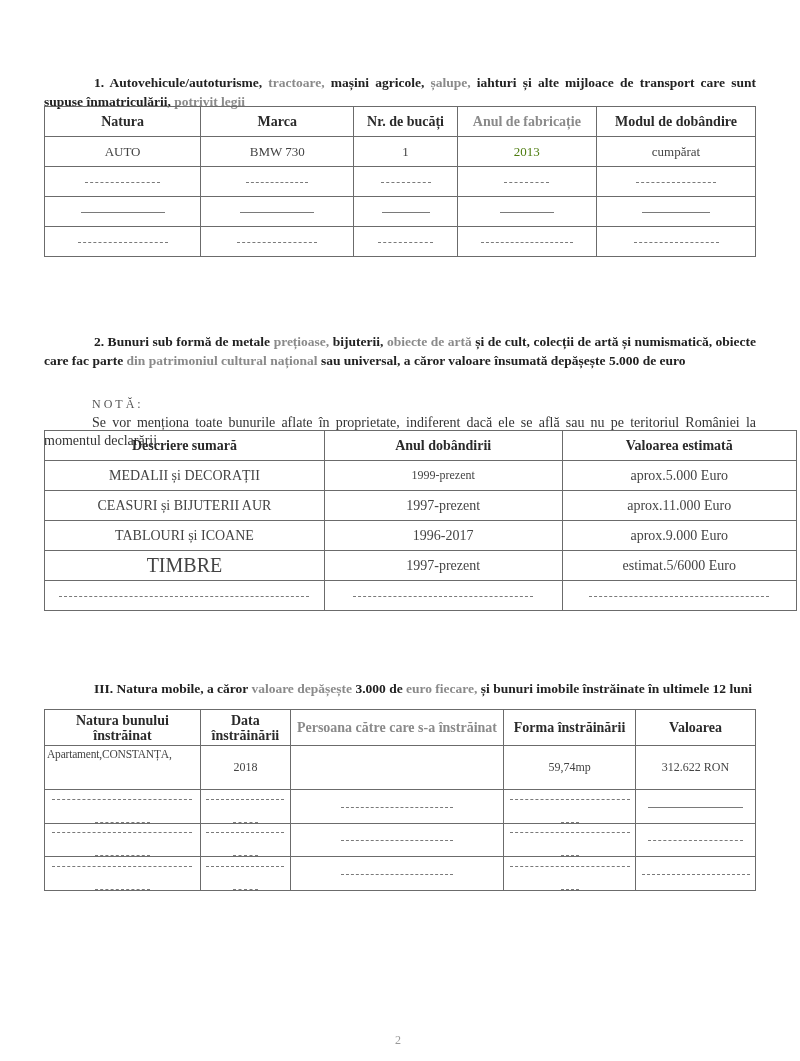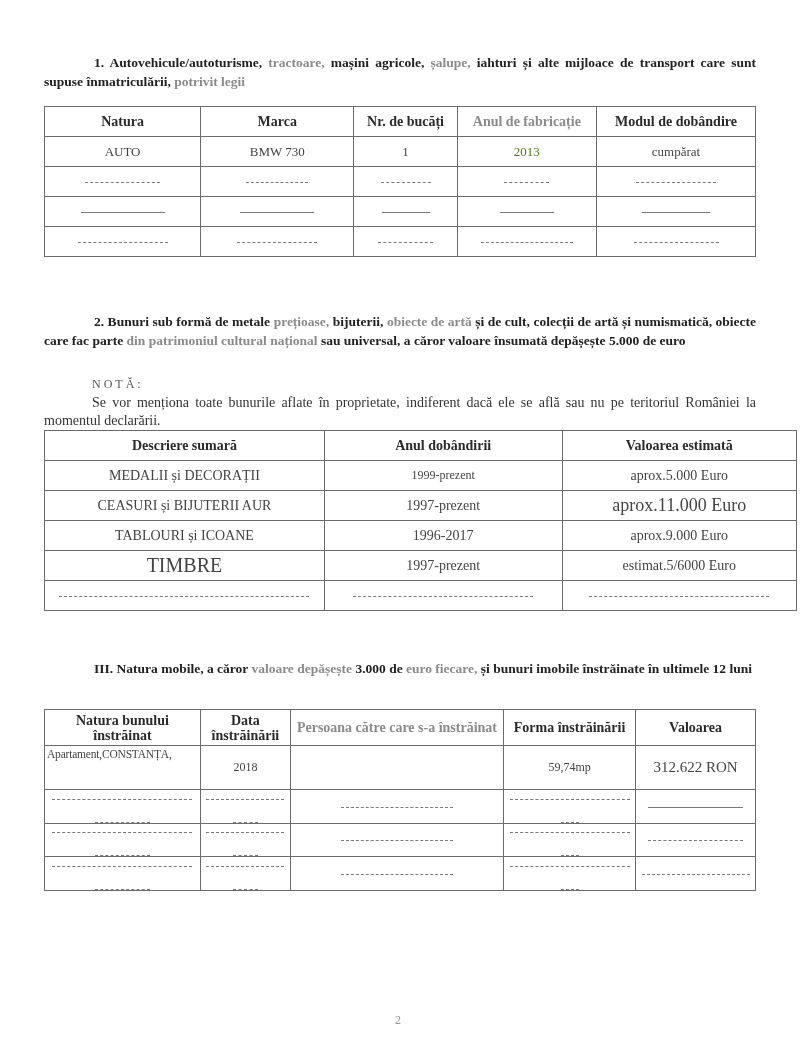--- a/index.html
+++ b/index.html
@@ -1,18 +1,18 @@
 <!DOCTYPE html>
 <html><head>
 <meta charset="utf-8">
 <style>
   html, body { margin:0; padding:0; background:#ffffff; }
   body { width:800px; height:1061px; position:relative; overflow:hidden;
          font-family:"Liberation Serif", "DejaVu Serif", serif; color:#2a2a2a; }
-  .abs { position:absolute; }
+  .abs { position:absolute;margin-top:20px; }
   .heading { font-weight:bold; font-size:13.5px; line-height:19px; color:#222; text-align:justify; }
   .faded { color:#8a8a8a; }
   .note-label { font-size:12px; letter-spacing:3px; color:#555; }
   .note-text { font-size:14px; line-height:18px; color:#333; text-align:justify; }
   table { border-collapse:collapse; position:absolute;border-radius:32px; }
   td, th { border:1px solid #6b6b6b; text-align:center; vertical-align:middle; padding:0 2px; }
   th { font-weight:bold; font-size:14px; color:#2a2a2a; }
   td { font-size:13px; color:#444; }
   .dash { display:inline-block; border-bottom:1px dashed #7a7a7a; height:0; vertical-align:middle; }
   .line { display:inline-block; border-bottom:1px solid #7a7a7a; height:0; vertical-align:middle; }
@@ -87,21 +87,21 @@
     <th>Valoarea estimată</th>
   </tr>
   <tr style="height:30px">
     <td style="font-size:14px">MEDALII și DECORAȚII</td>
     <td style="font-size:12px">1999-prezent</td>
     <td style="font-size:14px">aprox.5.000 Euro</td>
   </tr>
   <tr style="height:30px">
     <td style="font-size:14px">CEASURI și BIJUTERII AUR</td>
     <td style="font-size:14px">1997-prezent</td>
-    <td style="font-size:18px">aprox.11.000 Euro</td>
+    <td style="font-size:14px">aprox.11.000 Euro</td>
   </tr>
   <tr style="height:30px">
     <td style="font-size:14px">TABLOURI și ICOANE</td>
     <td style="font-size:14px">1996-2017</td>
     <td style="font-size:14px">aprox.9.000 Euro</td>
   </tr>
   <tr style="height:30px">
     <td style="font-size:20px">TIMBRE</td>
     <td style="font-size:14px">1997-prezent</td>
     <td style="font-size:14px">estimat.5/6000 Euro</td>
@@ -130,21 +130,21 @@
     <th style="line-height:15px">Data înstrăinării</th>
     <th style="line-height:15px; color:#8a8a8a">Persoana către care s-a înstrăinat</th>
     <th style="line-height:15px">Forma înstrăinării</th>
     <th>Valoarea</th>
   </tr>
   <tr style="height:44px">
     <td style="vertical-align:top; text-align:left; font-size:11.5px; padding-top:2px; letter-spacing:-0.2px">Apartament,CONSTANȚA,</td>
     <td style="font-size:12px">2018</td>
     <td></td>
     <td style="font-size:12px">59,74mp</td>
-    <td style="font-size:15px">312.622 RON</td>
+    <td style="font-size:12px">312.622 RON</td>
   </tr>
   <tr style="height:33px">
     <td><span class="dash" style="width:140px"></span><br><span class="dash" style="width:55px; margin-top:14px"></span></td>
     <td><span class="dash" style="width:78px"></span><br><span class="dash" style="width:25px; margin-top:14px"></span></td>
     <td><span class="dash" style="width:112px"></span></td>
     <td><span class="dash" style="width:120px"></span><br><span class="dash" style="width:18px; margin-top:14px"></span></td>
     <td><span class="line" style="width:95px"></span></td>
   </tr>
   <tr style="height:33px">
     <td><span class="dash" style="width:140px"></span><br><span class="dash" style="width:55px; margin-top:14px"></span></td>

